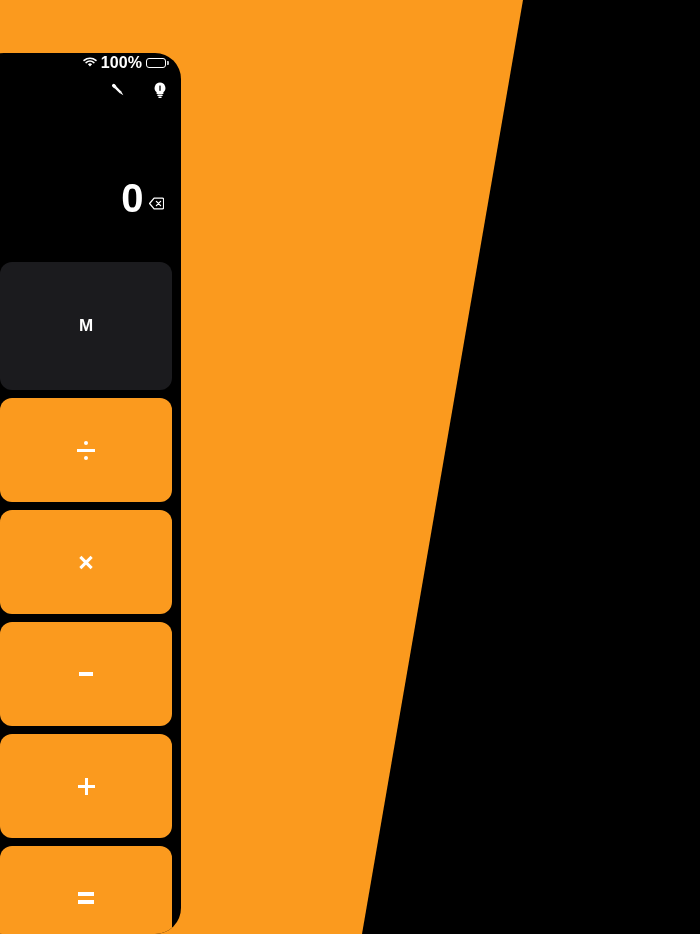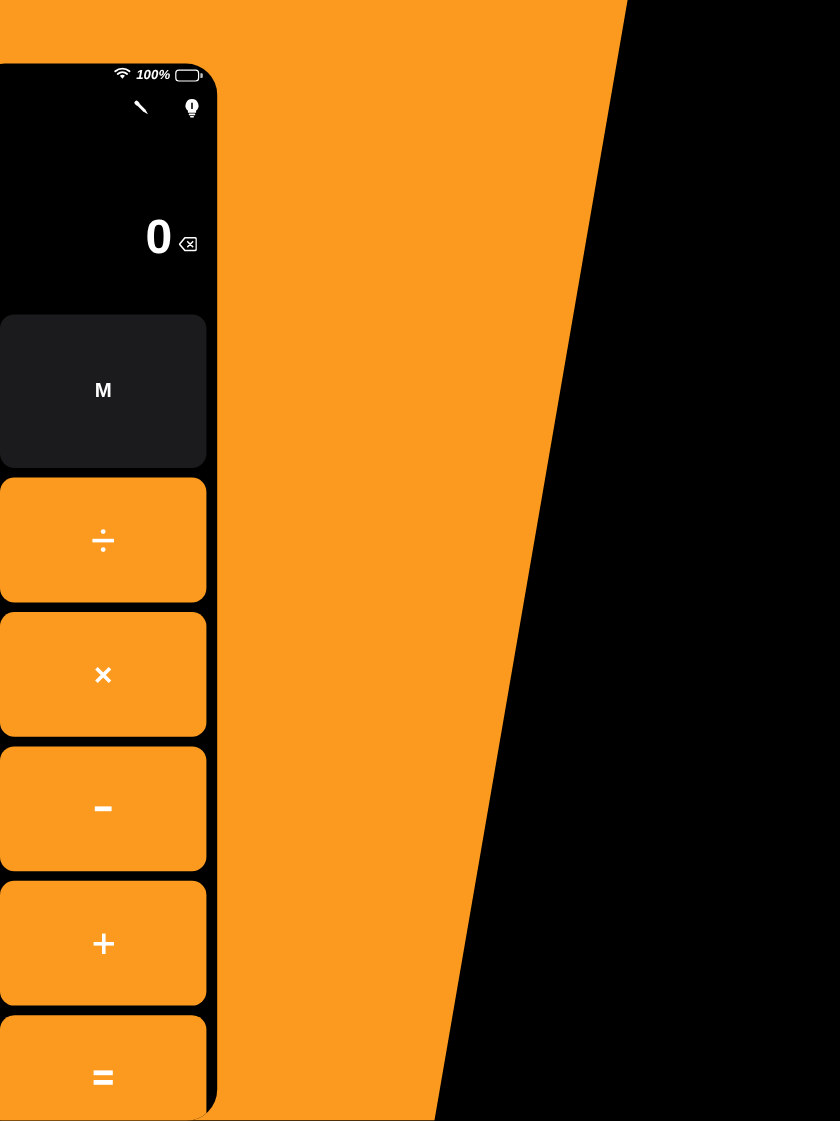--- a/index.html
+++ b/index.html
@@ -60,25 +60,24 @@
     display: flex;
     align-items: center;
     justify-content: flex-end;
     padding-right: 12px;
     box-sizing: border-box;
     gap: 4px;
   }
   .wifi-icon { display: block; }
   .battery-pct {
     color: #ffffff;
-    font-size: 11px;
+    font-size: 16px;
     font-weight: bold;
     letter-spacing: 0.1px;
     line-height: 1;
-    font-style: italic;
   }
   .battery-icon {
     display: flex;
     align-items: center;
     gap: 1px;
   }
   .battery-body {
     width: 20px;
     height: 10px;
     border: 1.5px solid #ffffff;

